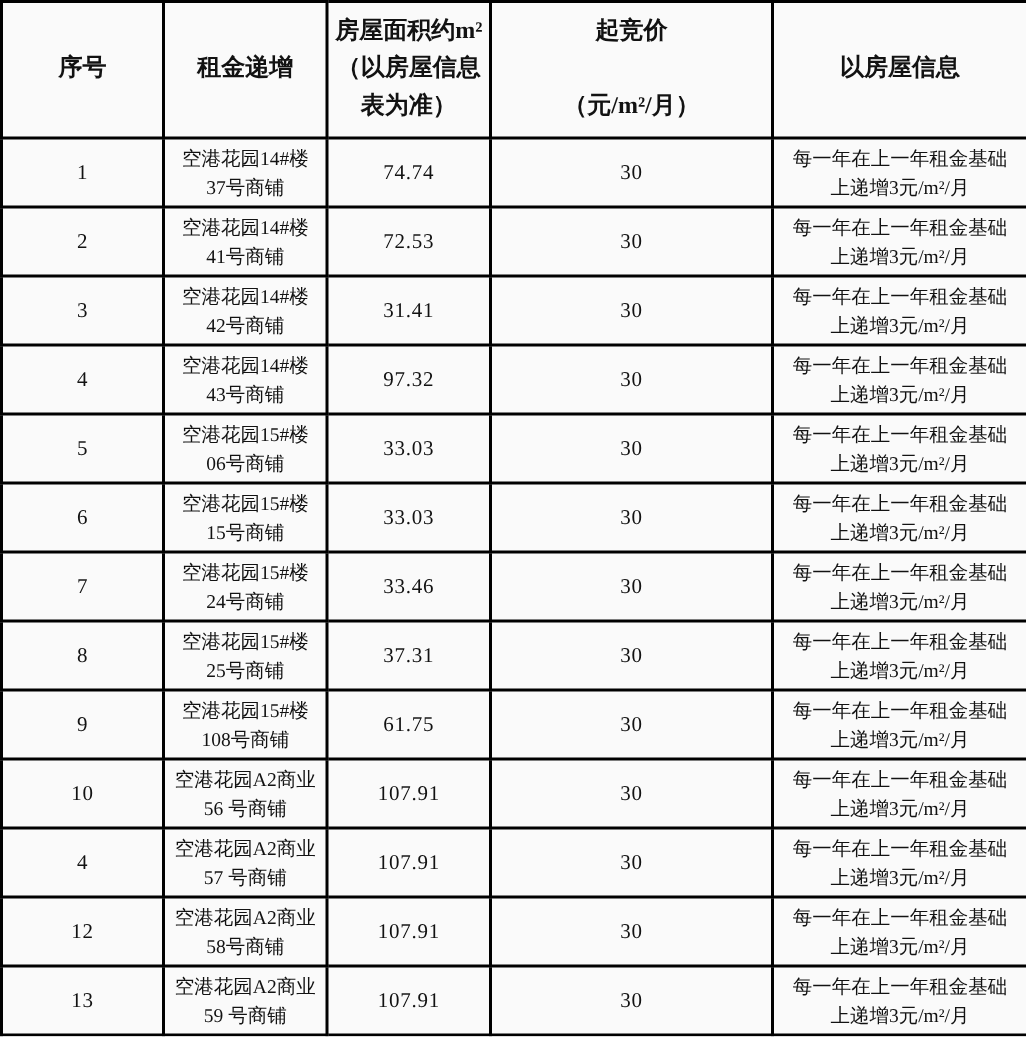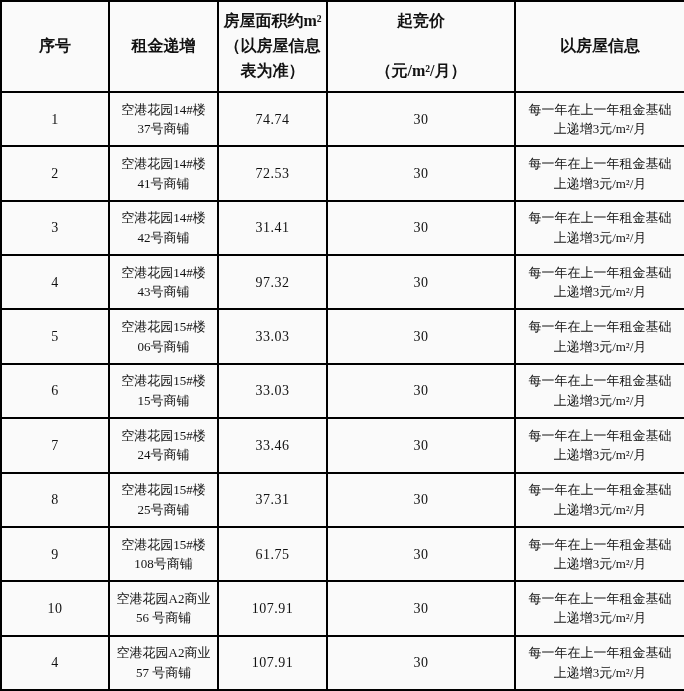--- a/index.html
+++ b/index.html
@@ -176,16 +176,34 @@
   <tr>
     <td class="num">4</td>
     <td>空港花园A2商业
 57 号商铺</td>
     <td class="num">107.91</td>
     <td class="num">30</td>
     <td>每一年在上一年租金基础
 上递增3元/m²/月</td>
   </tr>
 
-
+  <tr>
+    <td class="num">12</td>
+    <td>空港花园A2商业
+58号商铺</td>
+    <td class="num">107.91</td>
+    <td class="num">30</td>
+    <td>每一年在上一年租金基础
+上递增3元/m²/月</td>
+  </tr>
+
+  <tr>
+    <td class="num">13</td>
+    <td>空港花园A2商业
+59 号商铺</td>
+    <td class="num">107.91</td>
+    <td class="num">30</td>
+    <td>每一年在上一年租金基础
+上递增3元/m²/月</td>
+  </tr>
 </tbody>
   </table>
 </div>
 
 </body></html>

